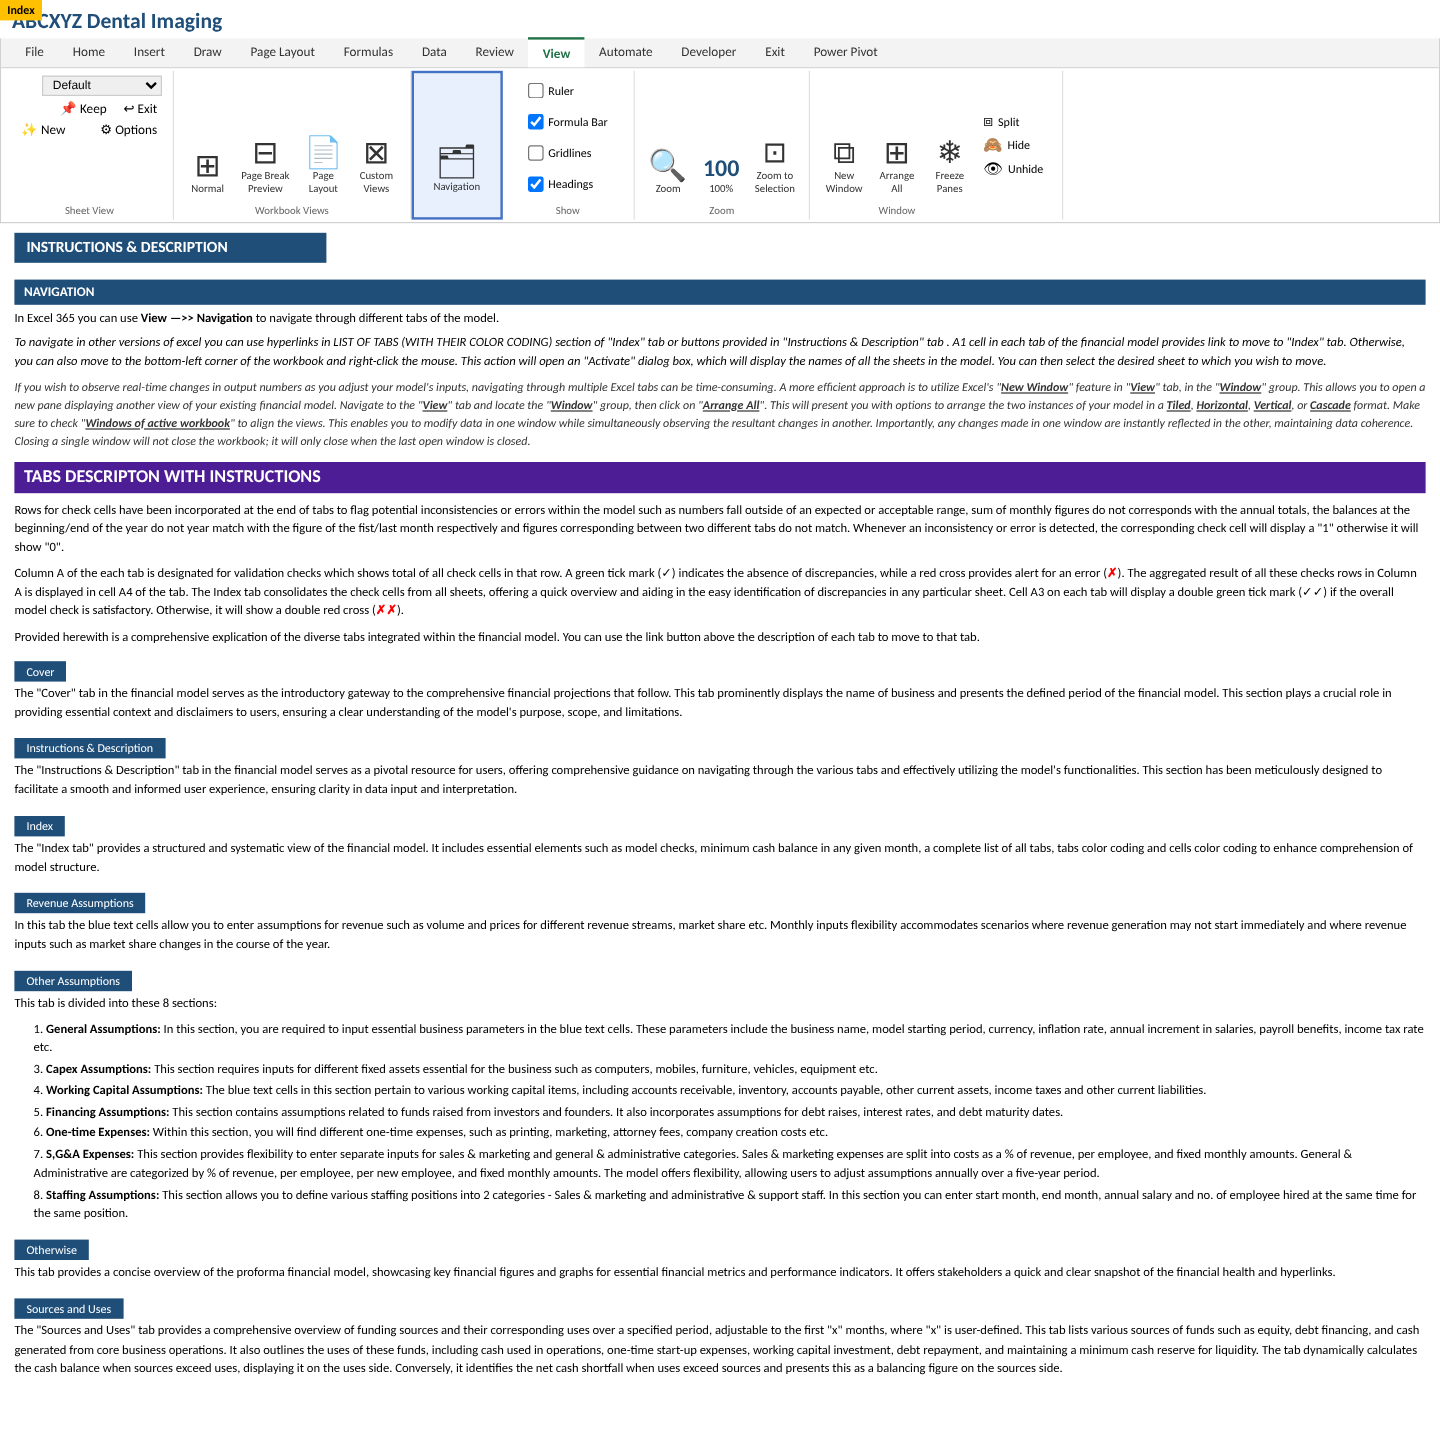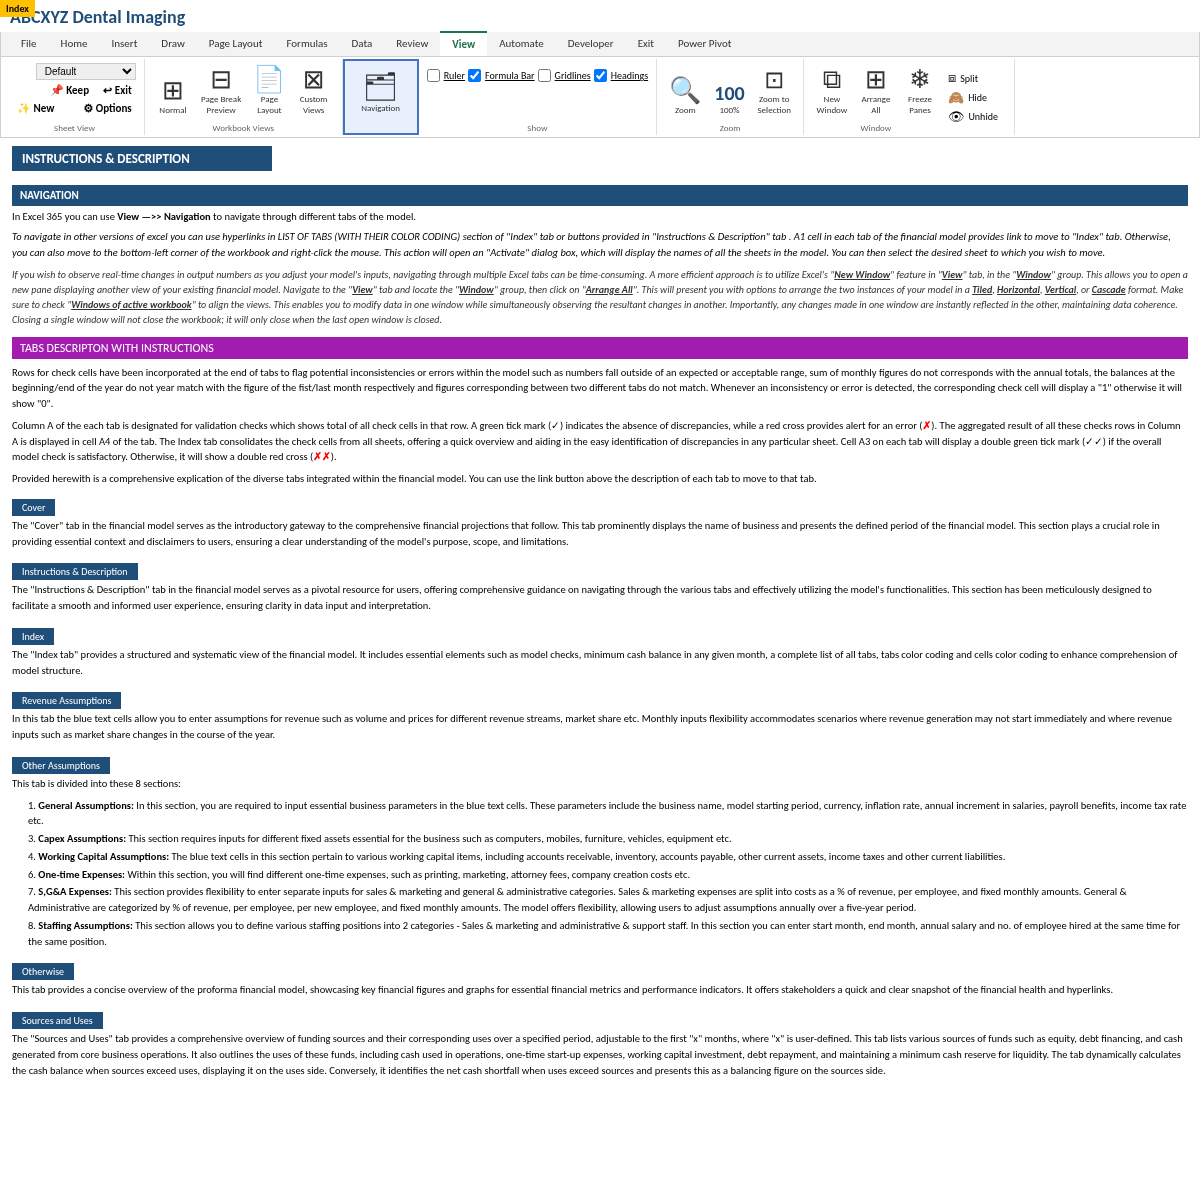--- a/index.html
+++ b/index.html
@@ -19,42 +19,42 @@
     .ribbon-content { display: flex; align-items: stretch; padding: 2px 4px; background: #fff; min-height: 80px; }
 
     .ribbon-group { display: flex; flex-direction: column; align-items: center; border-right: 1px solid #e0e0e0; padding: 0 8px; position: relative; }
     .ribbon-group-label { font-size: 9px; color: #666; margin-top: auto; padding: 2px 0; text-align: center; }
     .ribbon-group-items { display: flex; align-items: flex-end; gap: 2px; padding: 4px 0 2px 0; flex: 1; }
 
     .ribbon-btn { display: flex; flex-direction: column; align-items: center; cursor: pointer; padding: 2px 4px; min-width: 40px; font-size: 9.5px; color: #333; text-align: center; border-radius: 3px; }
     .ribbon-btn .icon { font-size: 22px; line-height: 1; margin-bottom: 2px; }
     .ribbon-btn .label { font-size: 9px; line-height: 1.2; }
 
-    .ribbon-checkbox-group { display: flex; flex-direction: row; gap: 3px; padding: 6px 0; text-decoration: underline; }
+    .ribbon-checkbox-group { display: flex; flex-direction: column; gap: 13px; padding: 6px 0; }
     .ribbon-checkbox { display: flex; align-items: center; gap: 4px; font-size: 10px; }
     .ribbon-checkbox input { margin: 0; }
     .sheet-view-select { font-size: 10px; border: 1px solid #ccc; padding: 1px 4px; width: 100px; }
-    .sheet-view-icon { cursor: pointer; padding: 1px 4px; font-size: 11px; font-weight: bold; }
+    .sheet-view-icon { cursor: pointer; padding: 1px 4px; font-size: 11px; }
 
     
     .main-content { padding: 8px 12px; }
 
     .page-title-bar { background: #1f4e79; color: #fff; font-size: 13px; font-weight: bold; padding: 5px 10px; margin-bottom: 6px; display: inline-block; min-width: 260px; }
 
     .section-header { background: #1f4e79; color: #fff; font-size: 11px; font-weight: bold; padding: 4px 8px; margin: 8px 0 4px 0; }
 
     .nav-intro { font-size: 10.5px; margin-bottom: 6px; }
     .nav-intro b { font-weight: bold; }
 
     .nav-description { font-size: 10.5px; margin-bottom: 6px; line-height: 1.5; font-style: italic; }
 
     .italic-block { font-style: italic; font-size: 10px; color: #333; line-height: 1.5; margin-bottom: 10px; }
     .italic-block .bold-underline { font-weight: bold; text-decoration: underline; font-style: italic; }
 
-    .tabs-section-header { background: #a21caf; color: #fff; font-size: 12px; font-weight: normal; padding: 4px 8px; margin: 10px 0 6px 0; text-transform: uppercase; }
+    .tabs-section-header { background: #4c1d95; color: #fff; font-size: 15px; font-weight: bold; padding: 4px 8px; margin: 10px 0 6px 0; text-transform: uppercase; }
 
     .body-text { font-size: 10.5px; line-height: 1.5; margin-bottom: 6px; }
 
     .tab-label { display: inline-block; background: #1f4e79; color: #fff; font-size: 10px; padding: 2px 10px; margin: 6px 0 2px 0; }
 
     .tab-section { margin-bottom: 8px; }
 
     .list-section { margin: 4px 0 4px 16px; }
     .list-item { font-size: 10.5px; line-height: 1.5; margin-bottom: 2px; }
     .list-item b { font-weight: bold; }
@@ -267,20 +267,21 @@
     </div>
 
     
     <div class="tab-section">
       <div class="tab-label">Other Assumptions</div>
       <div class="body-text">This tab is divided into these 8 sections:</div>
       <div class="list-section">
         <div class="list-item">1. <b>General Assumptions:</b> In this section, you are required to input essential business parameters in the blue text cells. These parameters include the business name, model starting period, currency, inflation rate, annual increment in salaries, payroll benefits, income tax rate etc.</div>
         <div class="list-item">3. <b>Capex Assumptions:</b> This section requires inputs for different fixed assets essential for the business such as computers, mobiles, furniture, vehicles, equipment etc.</div>
         <div class="list-item">4. <b>Working Capital Assumptions:</b> The blue text cells in this section pertain to various working capital items, including accounts receivable, inventory, accounts payable, other current assets, income taxes and other current liabilities.</div>
+        <div class="list-item">5. <b>Financing Assumptions:</b> This section contains assumptions related to funds raised from investors and founders. It also incorporates assumptions for debt raises, interest rates, and debt maturity dates.</div>
         <div class="list-item">6. <b>One-time Expenses:</b> Within this section, you will find different one-time expenses, such as printing, marketing, attorney fees, company creation costs etc.</div>
         <div class="list-item">7. <b>S,G&amp;A Expenses:</b> This section provides flexibility to enter separate inputs for sales &amp; marketing and general &amp; administrative categories. Sales &amp; marketing expenses are split into costs as a % of revenue, per employee, and fixed monthly amounts. General &amp; Administrative are categorized by % of revenue, per employee, per new employee, and fixed monthly amounts. The model offers flexibility, allowing users to adjust assumptions annually over a  five-year period.</div>
         <div class="list-item">8. <b>Staffing Assumptions:</b> This section allows you to define various staffing positions into 2 categories - Sales &amp; marketing and administrative &amp; support staff. In this section you can enter start month, end month, annual salary and no. of employee hired at  the same time for the same position.</div>
       </div>
     </div>
 
     
     <div class="tab-section">
       <div class="tab-label">Otherwise</div>
       <div class="body-text">This tab provides a concise overview of the proforma financial model, showcasing key financial figures and graphs for essential financial metrics and performance indicators. It offers stakeholders a quick and clear snapshot of the financial health and hyperlinks.</div>

